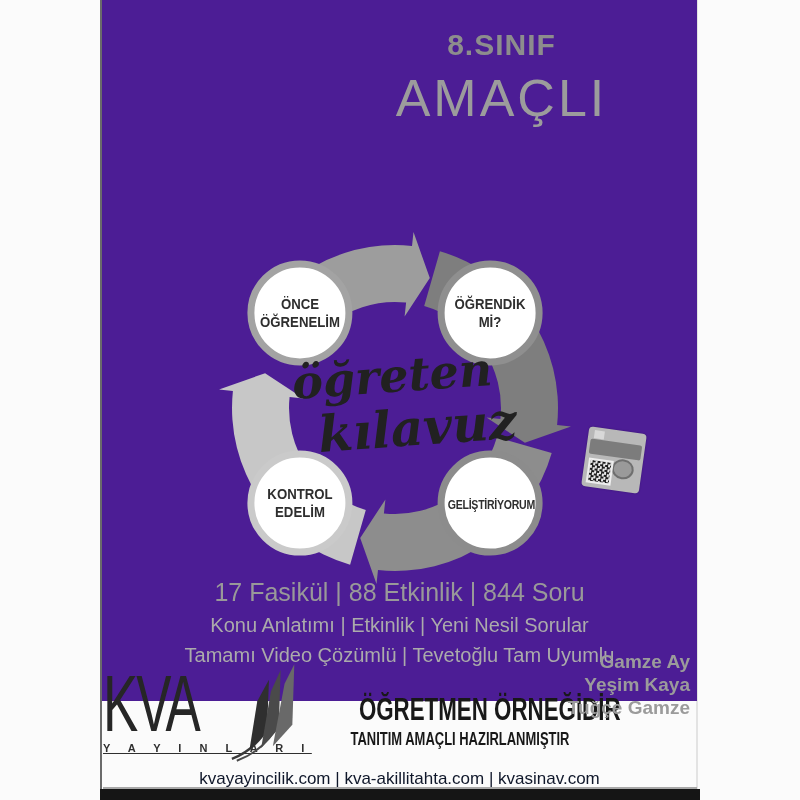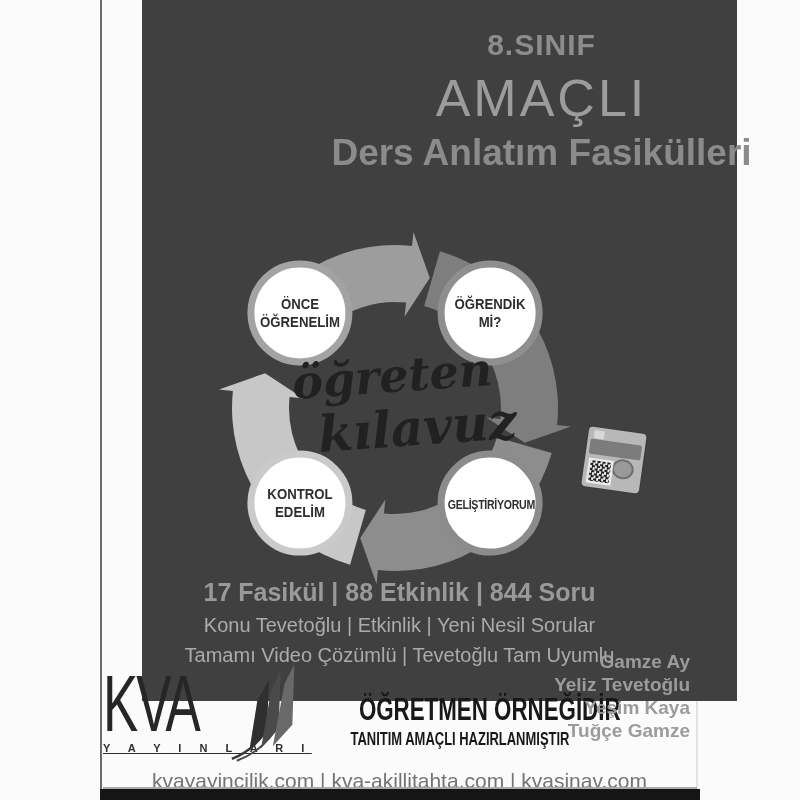--- a/index.html
+++ b/index.html
@@ -1,18 +1,18 @@
 <!DOCTYPE html>
 <html><head>
 <meta charset="utf-8">
 <style>
   html,body{margin:0;padding:0;width:800px;height:800px;background:#fafafa;overflow:hidden;
     font-family:"Liberation Sans", sans-serif;}
   .page{position:relative;width:800px;height:800px;background:#fbfbfb;}
-  .cover{position:absolute;left:102px;top:0;width:595px;height:701px;background:#404040;margin-left:40px;}
+  .cover{position:absolute;left:102px;top:0;width:595px;height:701px;background:#4c1d95;}
   .spine-line{position:absolute;left:100px;top:0;width:2px;height:789px;background:#6b6b6b;}
   .right-edge{position:absolute;left:696px;top:0;width:2px;height:789px;background:#e3e3e3;}
   .bottom-rule{position:absolute;left:103px;top:787px;width:594px;height:2px;background:#a8a8a8;}
   .bottom-strip{position:absolute;left:100px;top:789px;width:600px;height:11px;background:#151515;}
 
   
   .header{position:absolute;left:102px;top:28px;width:595px;text-align:center;color:#8d8d8d;}
   .grade{font-size:30px;font-weight:bold;letter-spacing:1px;color:#8d8d8d;}
   .subject{font-size:52px;font-weight:400;letter-spacing:3px;color:#9c9c9c;margin-top:6px;}
   .series{font-size:37px;font-weight:bold;color:#8b8b8b;margin-top:4px;}
@@ -32,21 +32,21 @@
     border-radius:4px;transform:rotate(8deg);box-shadow:0 0 2px rgba(0,0,0,.25);}
   .sticker .band{position:absolute;left:3px;top:12px;right:3px;height:15px;background:#7c7c7c;border-radius:2px;}
   .sticker .blob{position:absolute;left:6px;top:3px;width:10px;height:8px;background:#d8d8d8;}
   .sticker .emblem{position:absolute;right:8px;top:28px;width:18px;height:16px;border-radius:50%;
     background:#9a9a9a;border:2px solid #6f6f6f;}
   .sticker .dm{position:absolute;left:4px;bottom:4px;width:21px;height:21px;border:2px solid #eee;
     background:repeating-conic-gradient(#1d1d1d 0% 25%, #e8e8e8 0% 50%) 0 0/5px 5px;}
 
   
   .stats{position:absolute;left:102px;top:578px;width:595px;text-align:center;}
-  .stats-main{font-size:25px;font-weight:bold;color:#999;}
+  .stats-main{font-size:25px;font-weight:normal;color:#999;}
   .stats-sub{font-size:20px;color:#ababab;margin-top:7px;}
 
   
   .publisher{position:absolute;left:103px;top:668px;width:210px;color:#262626;}
   .kva{font-size:80px;font-weight:400;letter-spacing:-3px;transform:scaleX(.66);
     transform-origin:left top;line-height:72px;}
   .yayinlari{font-size:11px;letter-spacing:7.5px;color:#2f2f2f;margin-top:2px;font-weight:bold;text-decoration:underline;}
   .book-icon{position:absolute;left:228px;top:664px;}
 
   
@@ -55,35 +55,34 @@
     transform:scaleX(.72);}
   .notice-l2{display:inline-block;font-size:18px;font-weight:bold;white-space:nowrap;
     transform:scaleX(.72);margin-top:1px;}
 
   
   .authors{position:absolute;right:110px;top:650px;text-align:right;font-size:19px;
     font-weight:bold;color:#9b9b9b;line-height:23px;}
 
   
   .footer{position:absolute;left:102px;top:769px;width:595px;text-align:center;
-    font-size:21px;color:#737373;}
+    font-size:17px;color:#0f172a;}
 </style>
 </head>
 <body>
 
 <div class="page">
   <div class="spine-line"></div>
   <div class="right-edge"></div>
 
   <div class="cover">
 
     <div class="header">
       <div class="grade">8.SINIF</div>
       <div class="subject">AMAÇLI</div>
-      <div class="series">Ders Anlatım Fasikülleri</div>
     </div>
   </div>
 
   <div class="diagram">
     <svg width="360" height="360" viewBox="0 0 360 360">
       <path d="M 72.9 55.9 A 163 163 0 0 1 199.0 14.9 L 200.5 1.0 L 216.8 47.1 L 191.6 85.5 L 193.1 71.6 A 106 106 0 0 0 111.1 98.2 Z" fill="#9d9d9d"></path>
       <path d="M 226.9 20.3 A 163 163 0 0 1 344.1 194.0 L 358.0 195.5 L 311.9 211.8 L 273.5 186.6 L 287.4 188.1 A 106 106 0 0 0 211.2 75.1 Z" fill="#7e7e7e"></path>
       <path d="M 338.7 221.9 A 163 163 0 0 1 165.0 339.1 L 163.5 353.0 L 147.2 306.9 L 172.4 268.5 L 170.9 282.4 A 106 106 0 0 0 283.9 206.2 Z" fill="#8d8d8d"></path>
       <path d="M 137.1 333.7 A 163 163 0 0 1 19.9 160.0 L 6.0 158.5 L 52.1 142.2 L 90.5 167.4 L 76.6 165.9 A 106 106 0 0 0 152.8 278.9 Z" fill="#c7c7c7"></path>
       <circle cx="86.9" cy="81.9" r="49" fill="#ffffff" stroke-width="7" stroke="#a3a3a3"></circle>
@@ -113,21 +112,21 @@
 
   <div class="sticker">
     <div class="blob"></div>
     <div class="band"></div>
     <div class="emblem"></div>
     <div class="dm"></div>
   </div>
 
   <div class="stats">
     <div class="stats-main">17 Fasikül | 88 Etkinlik | 844 Soru</div>
-    <div class="stats-sub">Konu Tevetoğlu | Etkinlik | Yeni Nesil Sorular</div>
+    <div class="stats-sub">Konu Anlatımı | Etkinlik | Yeni Nesil Sorular</div>
     <div class="stats-sub">Tamamı Video Çözümlü | Tevetoğlu Tam Uyumlu</div>
   </div>
 
   <div class="publisher">
     <div class="kva">KVA</div>
     <div class="yayinlari">Y A Y I N L A R I</div>
   </div>
   <svg class="book-icon" width="78" height="98" viewBox="0 0 80 100">
     <path d="M4 97 C 22 90, 36 76, 45 58" stroke="#3a3a3a" stroke-width="2.5" fill="none"></path>
     <path d="M9 99 C 28 92, 44 78, 54 58" stroke="#4a4a4a" stroke-width="2" fill="none"></path>
@@ -136,21 +135,20 @@
     <path d="M46 84 L58 20 L68 0 L66 62 Z" fill="#696969"></path>
   </svg>
 
   <div class="notice">
     <span class="notice-l1">ÖĞRETMEN ÖRNEĞİDİR</span><br>
     <span class="notice-l2">TANITIM AMAÇLI HAZIRLANMIŞTIR</span>
   </div>
 
   <div class="authors">
     <div>Gamze Ay</div>
-    <div>Yeliz Tevetoğlu</div>
     <div>Yeşim Kaya</div>
     <div>Tuğçe Gamze</div>
   </div>
 
   <div class="footer">kvayayincilik.com | kva-akillitahta.com | kvasinav.com</div>
 
   <div class="bottom-rule"></div>
   <div class="bottom-strip"></div>
 </div>
 

